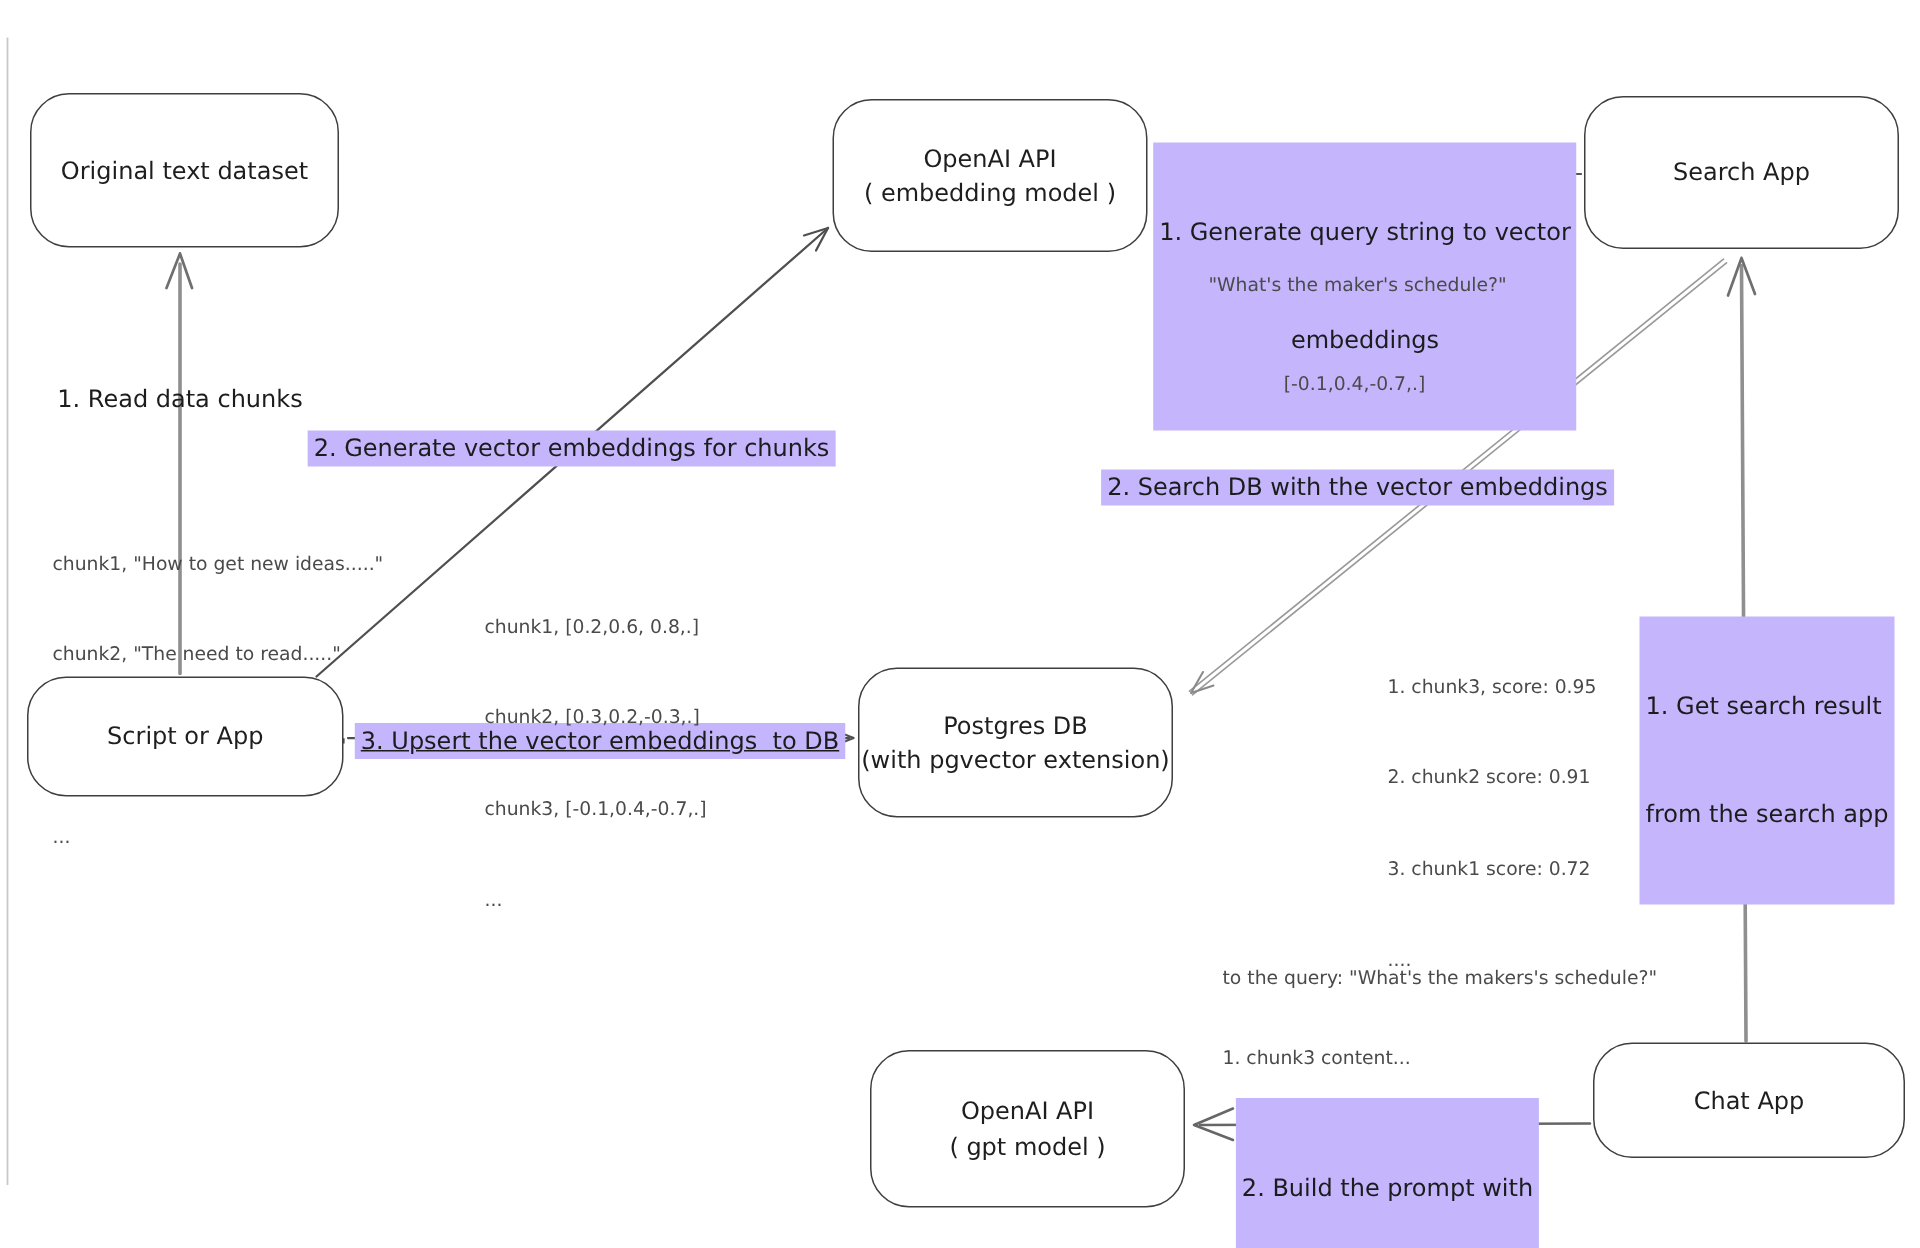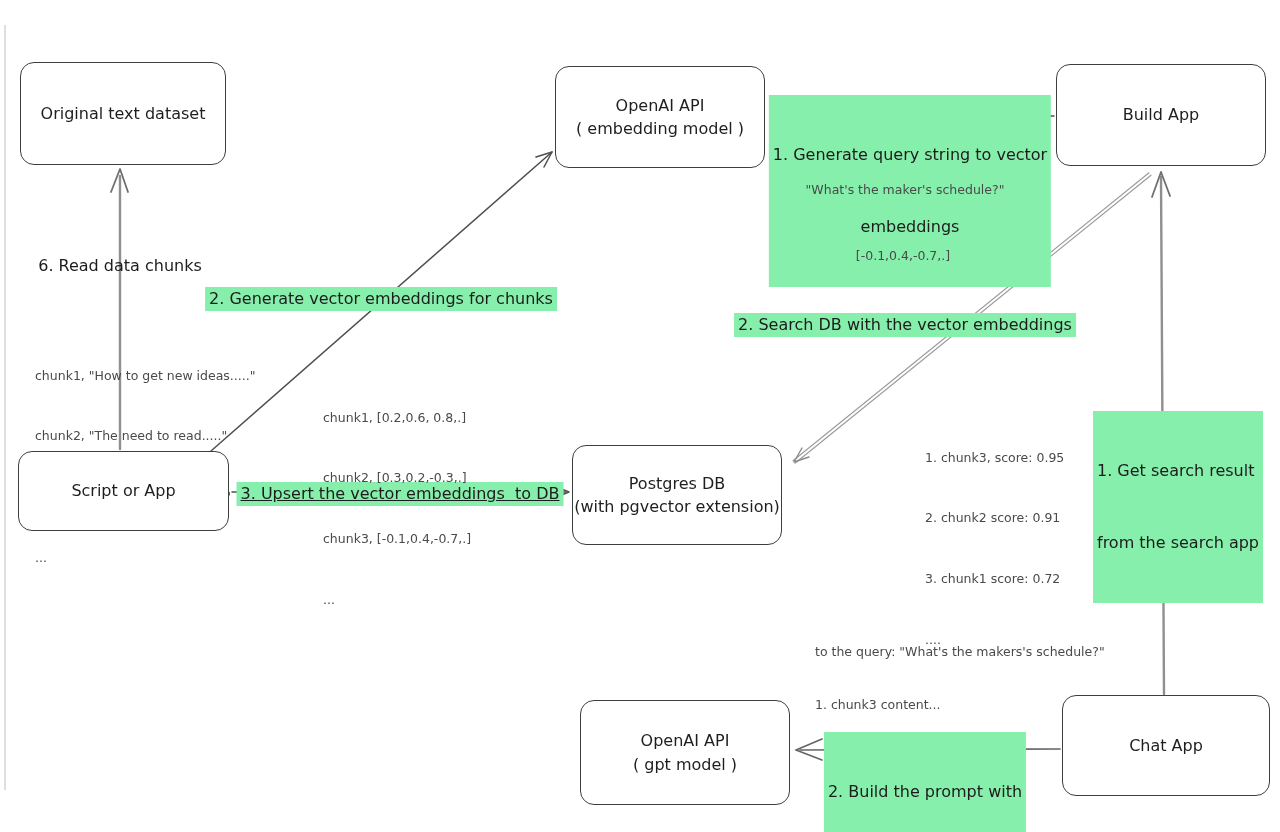--- a/index.html
+++ b/index.html
@@ -2,27 +2,27 @@
 <html><head>
 <meta charset="utf-8">
 <style>
   html,body{margin:0;padding:0;background:#ffffff;}
   #canvas{
     position:relative;width:1280px;height:832px;background:#ffffff;overflow:hidden;
     font-family:"DejaVu Sans","Liberation Sans",sans-serif;color:#1e1e1e;
   }
   svg.layer{position:absolute;left:0;top:0;pointer-events:none;}
   .node{
-    position:absolute;border:1.7px solid #3e3e3e;border-radius:14px;background:#ffffff;
+    position:absolute;border:1.7px solid #3e3e3e;border-radius:26px;background:#ffffff;
     display:flex;flex-direction:column;align-items:center;justify-content:center;
     font-size:16px;line-height:1.45;text-align:center;box-sizing:border-box;
   }
   .elabel{position:absolute;font-size:16px;line-height:1.5;color:#1c1c1c;white-space:pre;}
   .elabel.center{transform:translateX(-50%);text-align:center;}
-  .elabel.bg{background:#86efac;padding:0 4px;}
+  .elabel.bg{background:#c4b5fd;padding:0 4px;}
   .ann{position:absolute;font-size:12.5px;line-height:1.62;color:#4a4a4a;white-space:pre;}
   .ann.small-lh{line-height:1.42;}
   .ann.center{transform:translateX(-50%);text-align:center;}
 </style>
 </head>
 <body>
 
 <div id="canvas">
 
   <svg class="layer" width="1280" height="832" viewBox="0 0 1280 832">
@@ -64,21 +64,21 @@
       <line x1="1060" y1="749" x2="800" y2="750" stroke="#666666" stroke-width="1.7"></line>
       <path d="M796 750 L822 739 M796 750 L822 760" stroke="#666666" stroke-width="1.7"></path>
     </g>
 
     <g stroke-linecap="round" fill="none">
       <line x1="900" y1="203" x2="900" y2="233" stroke="#8f8f8f" stroke-width="1.6"></line>
       <path d="M900 237 L893 223 M900 237 L907 223" stroke="#8f8f8f" stroke-width="1.6"></path>
     </g>
   </svg>
 
-  <div class="elabel center" style="left:120px;top:254px;">6. Read data chunks</div>
+  <div class="elabel center" style="left:120px;top:254px;">1. Read data chunks</div>
 
   <div class="elabel center bg" style="left:381px;top:287px;">2. Generate vector embeddings for chunks</div>
 
   <div class="elabel center bg" style="left:400px;top:482px;text-decoration:underline;">3. Upsert the vector embeddings  to DB</div>
 
   <div class="elabel center bg" style="left:910px;top:95px;">
     <div>1. Generate query string to vector</div>
     <div>embeddings</div>
   </div>
 
@@ -126,34 +126,34 @@
   <div class="node" style="left:20px;top:62px;width:206px;height:103px;">
     <span>Original text dataset</span>
   </div>
 
   <div class="node" style="left:555px;top:66px;width:210px;height:102px;">
     <span>OpenAI API</span>
     <span>( embedding model )</span>
   </div>
 
   <div class="node" style="left:1056px;top:64px;width:210px;height:102px;">
-    <span>Build App</span>
+    <span>Search App</span>
   </div>
 
   <div class="node" style="left:18px;top:451px;width:211px;height:80px;">
     <span>Script or App</span>
   </div>
 
   <div class="node" style="left:572px;top:445px;width:210px;height:100px;">
     <span>Postgres DB</span>
     <span>(with pgvector extension)</span>
   </div>
 
   <div class="node" style="left:580px;top:700px;width:210px;height:105px;">
     <span>OpenAI API</span>
     <span>( gpt model )</span>
   </div>
 
-  <div class="node" style="left:1062px;top:695px;width:208px;height:101px;text-align:center;">
+  <div class="node" style="left:1062px;top:695px;width:208px;height:77px;text-align:center;">
     <span>Chat App</span>
   </div>
 
 </div>
 
 </body></html>

